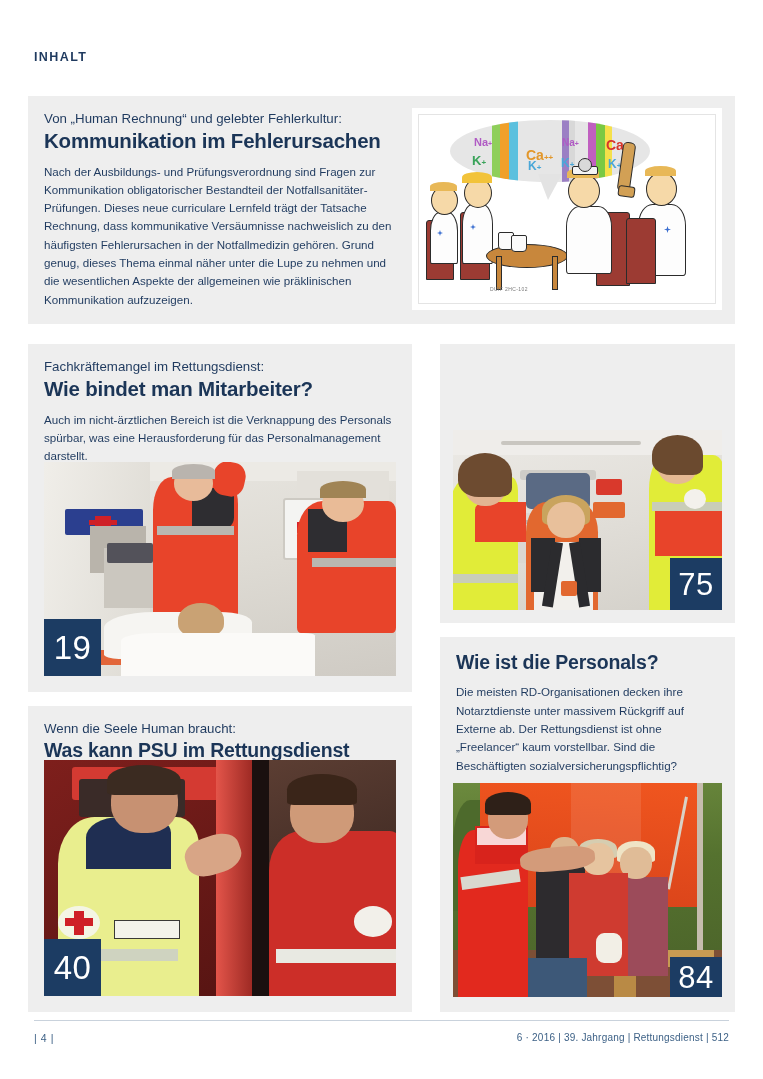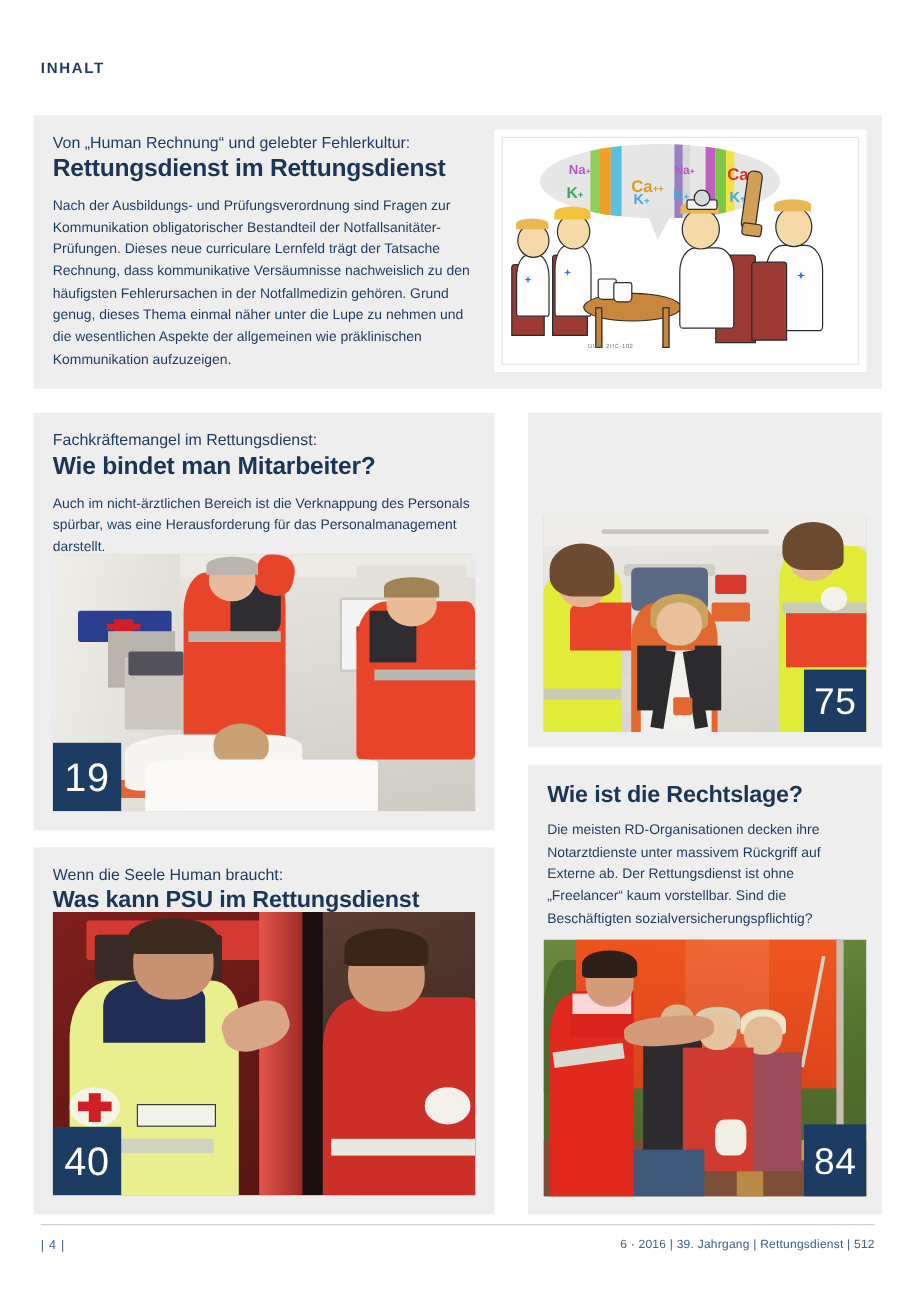--- a/index.html
+++ b/index.html
@@ -259,21 +259,21 @@
 </head>
 <body>
 
 <div class="page">
 
   <div class="section-label">INHALT</div>
 
   <div class="panel" style="left:28px; top:96px; width:707px; height:228px;">
     <div class="panel-inner" style="width:382px;">
       <p class="kicker">Von „Human Rechnung“ und gelebter Fehlerkultur:</p>
-      <h2 class="headline">Rettungsdienst im Rettungsdienst</h2>
+      <h2 class="headline">Kommunikation im Fehlerursachen</h2>
       <p class="body-text" style="width:350px;">Nach der Ausbildungs- und Prüfungsverordnung sind Fragen zur Kommunikation obligatorischer Bestandteil der Notfallsanitäter-Prüfungen. Dieses neue curriculare Lernfeld trägt der Tatsache Rechnung, dass kommunikative Versäumnisse nachweislich zu den häufigsten Fehlerursachen in der Notfallmedizin gehören. Grund genug, dieses Thema einmal näher unter die Lupe zu nehmen und die wesentlichen Aspekte der allgemeinen wie präklinischen Kommunikation aufzuzeigen.</p>
     </div>
 
     <div class="cartoon-wrap" style="left:384px; top:12px; width:310px; height:202px;">
       <div class="sc cart-bg"></div>
       <div class="cart-frame"></div>
 
       <div style="position:absolute; left:38px; top:12px; width:200px; height:62px; background:#e6e6e6; border-radius:50%; overflow:hidden;">
         <div class="stripe" style="left:42px; width:8px; background:#8fcf5a;"></div>
         <div class="stripe" style="left:50px; width:9px; background:#f0a02a;"></div>
@@ -449,21 +449,21 @@
         <div class="sc s2-mRpatch"></div>
         <div class="sc s2-mRhead"></div>
         <div class="sc s2-mRhair"></div>
       </div>
       <div class="badge sm" style="right:0; bottom:0; width:52px; height:52px;">75</div>
     </div>
   </div>
 
   <div class="panel" style="left:440px; top:637px; width:295px; height:375px;">
     <div class="panel-inner">
-      <h2 class="headline small">Wie ist die Rechtslage?</h2>
+      <h2 class="headline small">Wie ist die Personals?</h2>
       <p class="body-text" style="width:262px;">Die meisten RD-Organisationen decken ihre Notarztdienste unter massivem Rückgriff auf Externe ab. Der Rettungsdienst ist ohne „Freelancer“ kaum vorstellbar. Sind die Beschäftigten sozialversicherungspflichtig?</p>
     </div>
     <div class="photo" style="position:absolute; left:13px; top:146px; width:269px; height:214px;">
       <div class="photo-canvas">
         <div class="sc s4-bg"></div>
         <div class="sc s4-shrub"></div>
         <div class="sc s4-tent"></div>
         <div class="sc s4-tentsh"></div>
         <div class="sc s4-rope"></div>
         <div class="sc s4-pole"></div>
@@ -481,21 +481,21 @@
         <div class="sc s4-p1head"></div>
         <div class="sc s4-bandage"></div>
         <div class="sc s4-docbody"></div>
         <div class="sc s4-docvest"></div>
         <div class="sc s4-doctxt"></div>
         <div class="sc s4-docrefl"></div>
         <div class="sc s4-docarm"></div>
         <div class="sc s4-dochead"></div>
         <div class="sc s4-dochair"></div>
       </div>
-      <div class="badge sm" style="right:0; bottom:0; width:52px; height:60px;text-align:right;">84</div>
+      <div class="badge sm" style="right:0; bottom:0; width:52px; height:40px;text-align:right;">84</div>
     </div>
   </div>
 
   <div class="footer-rule"></div>
   <div class="footer-left">| 4 |</div>
   <div class="footer-right">6 · 2016  |  39. Jahrgang  |  Rettungsdienst  |  512</div>
 
 </div>
 
 </body></html>

